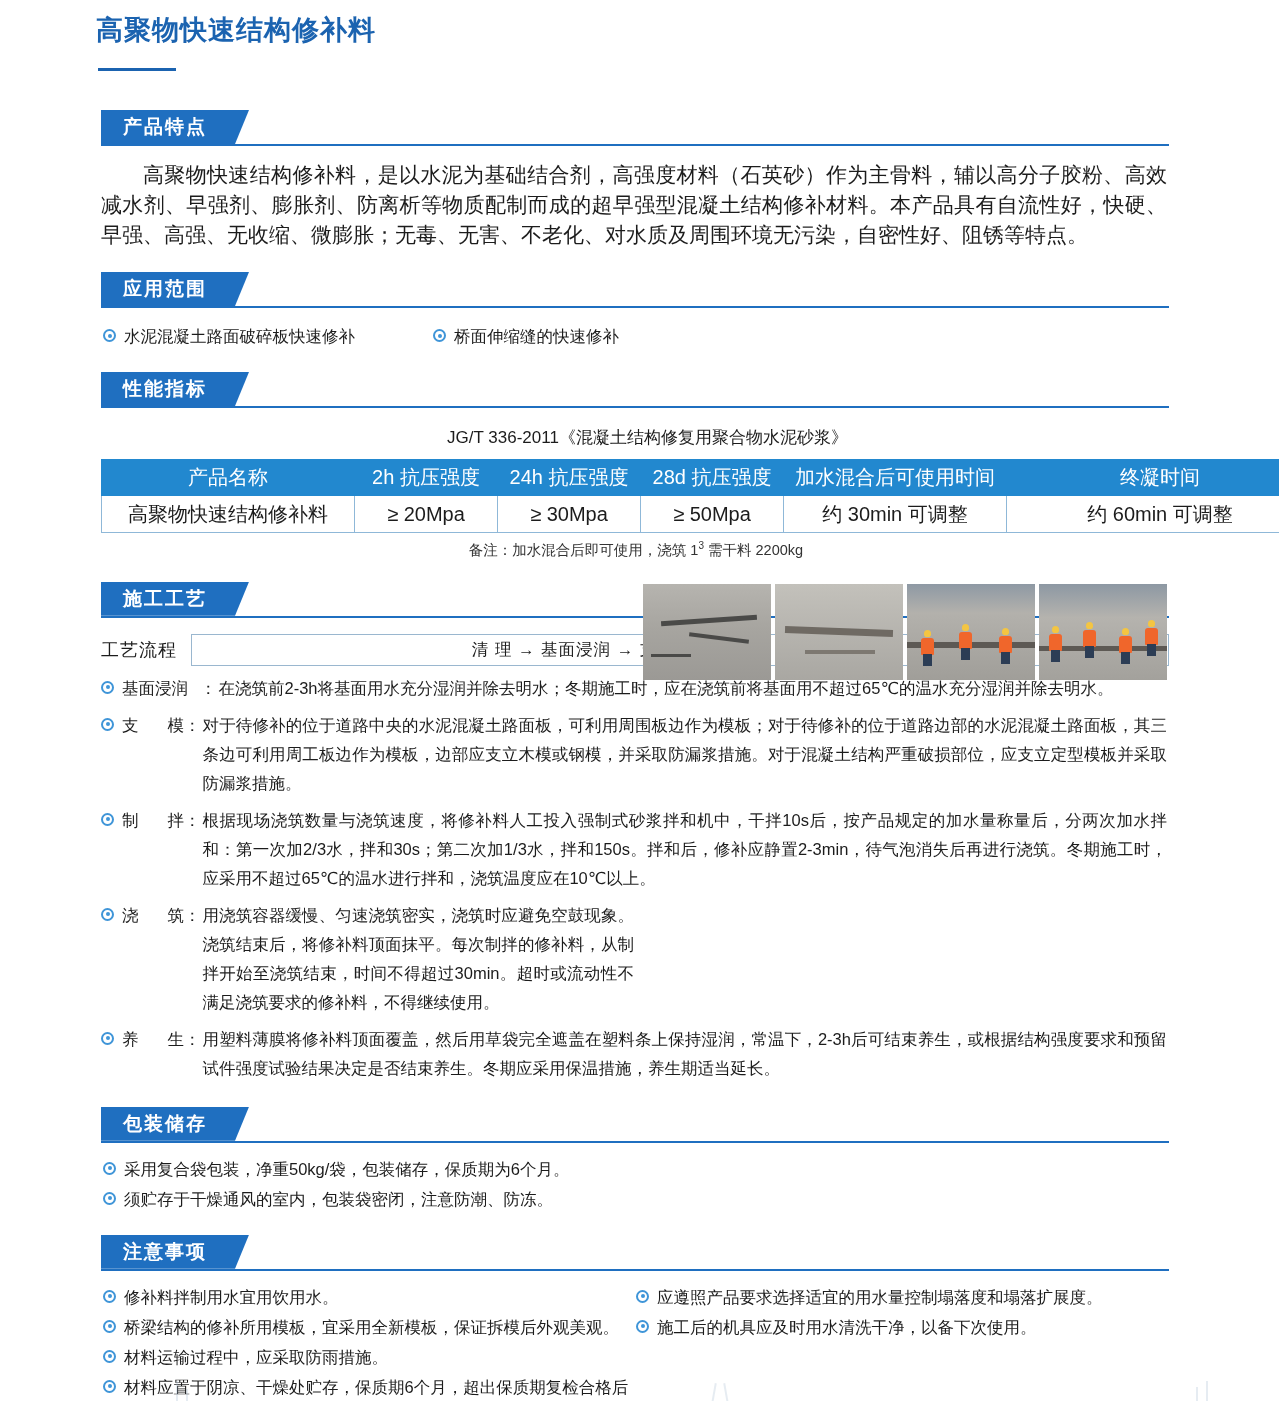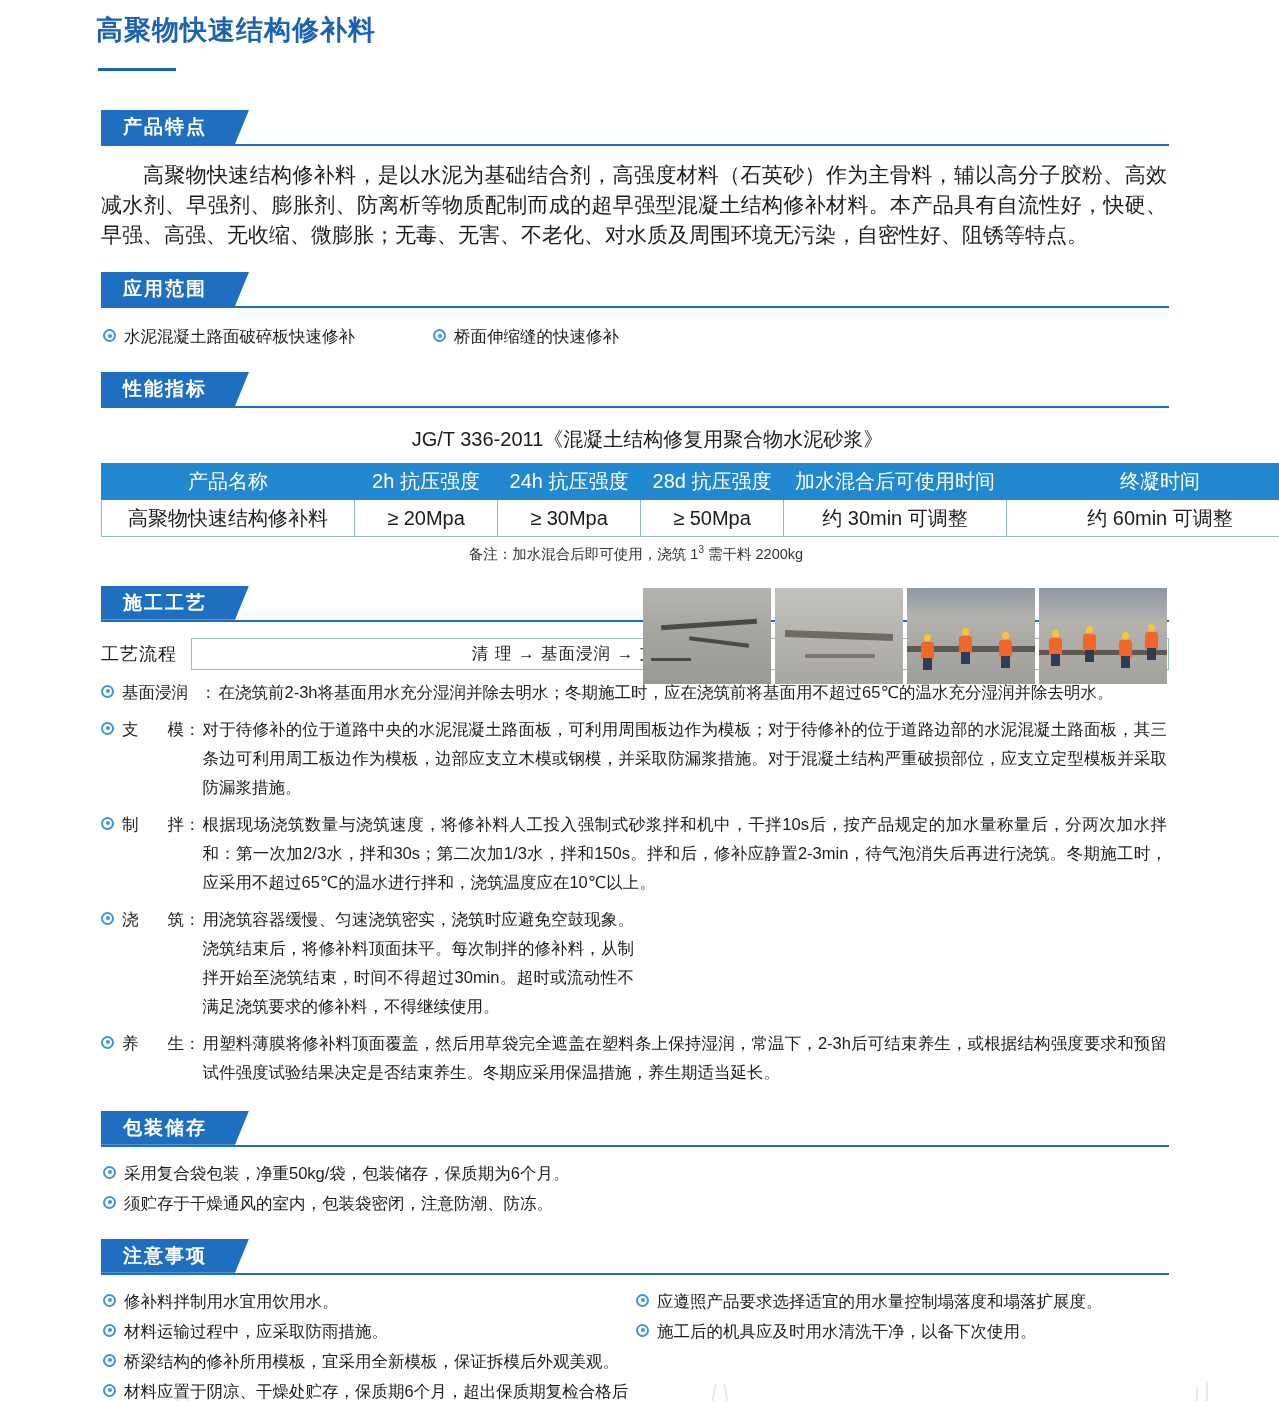--- a/index.html
+++ b/index.html
@@ -119,21 +119,21 @@
   .app-list {
     margin: 14px 112px 0 103px;
     display: flex;
   }
   .app-list .bullet-row { width: 330px; }
 
   
   .std-line {
     margin: 18px 0 10px 16px;
     text-align: center;
-    font-size: 20px;
+    font-size: 17px;
     color: #1c1c1c;
   }
   table.perf {
     margin: 0 110px 0 101px;
     border-collapse: collapse;
     width: 1213px;
     font-size: 20px;
   }
   table.perf th {
     background: #2288cf;
@@ -484,25 +484,25 @@
         <div class="sec-rule"></div>
       </div>
       <div class="notice-cols">
         <div class="notice-col">
           <div class="bullet-row">
             <span class="bullet"></span>
             <span>修补料拌制用水宜用饮用水。</span>
           </div>
           <div class="bullet-row">
             <span class="bullet"></span>
-            <span>材料运输过程中，应采取防雨措施。</span>
+            <span>桥梁结构的修补所用模板，宜采用全新模板，保证拆模后外观美观。</span>
           </div>
           <div class="bullet-row">
             <span class="bullet"></span>
-            <span>桥梁结构的修补所用模板，宜采用全新模板，保证拆模后外观美观。</span>
+            <span>材料运输过程中，应采取防雨措施。</span>
           </div>
           <div class="bullet-row">
             <span class="bullet"></span>
             <span>材料应置于阴凉、干燥处贮存，保质期6个月，超出保质期复检合格后方可使用。</span>
           </div>
 
         </div>
         <div class="notice-col">
           <div class="bullet-row">
             <span class="bullet"></span>

